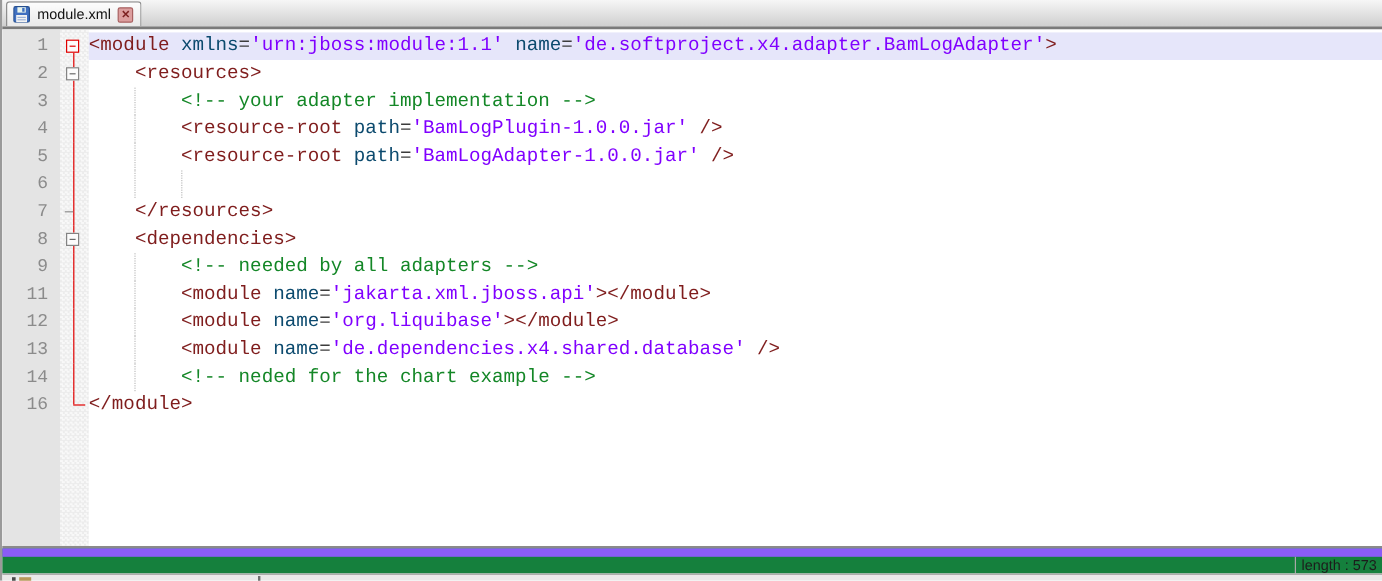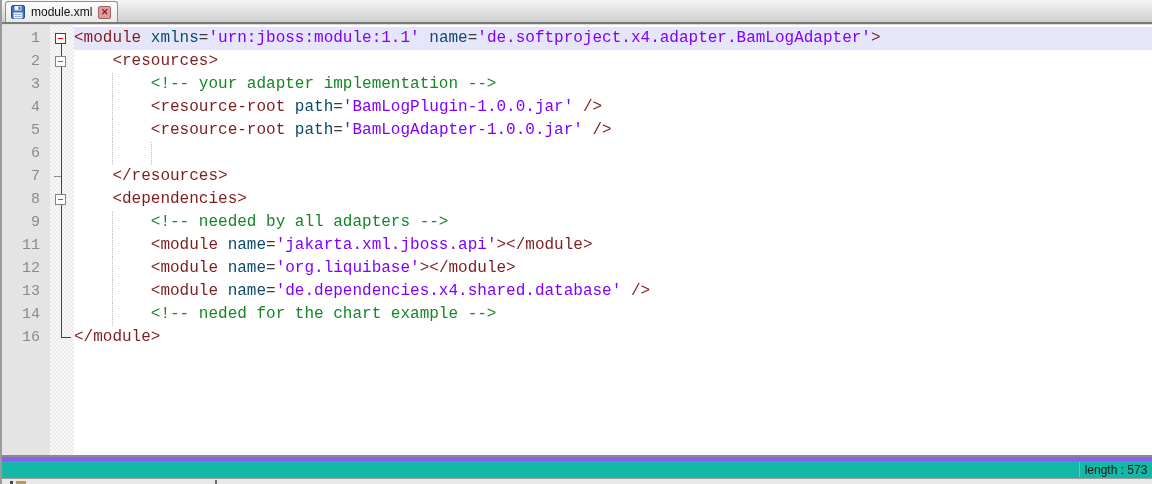--- a/index.html
+++ b/index.html
@@ -50,22 +50,22 @@
               border:1px solid #848484; display:flex; align-items:center; justify-content:center; }
   .fold-box .minus { width:5px; height:1px; background:#6a6a6a; }
   .fold-box.hot { border-color:#e00000; }
   .fold-box.hot .minus { background:#e00000; }
   .tickmark { position:absolute; left:4px; top:11px; width:7px; height:1px; background:#8f8f8f; }
   .cornerline { position:absolute; left:11px; top:11px; width:10px; height:1px; background:#e00000; }
   .vline.tophalf { top:0; height:11px; }
 
   
   .editor-sep { height:2px; flex:0 0 2px; background:#8a8a8a; }
-  .statusbar { height:21px; flex:0 0 21px; background:#14b8a6; display:flex; align-items:center;
-               font-size:12px; color:#1c1c1c; border-top:4px solid #8b5cf6; }
+  .statusbar { height:21px; flex:0 0 21px; background:#15803d; display:flex; align-items:center;
+               font-size:12px; color:#1c1c1c; border-top:7px solid #8b5cf6; }
   .status-left { flex:1 1 auto; height:100%; }
   .status-sep { width:1px; height:15px; background:#a8a8a8; }
   .status-length { flex:0 0 72px; text-align:center; }
 
   
   .sliver { height:6px; flex:0 0 6px; background:#e9e9e9; border-top:1px solid #9d9d9d; position:relative; }
   .sliver .m1 { position:absolute; left:8px; top:2px; width:3px; height:4px; background:#4a4a4a; }
   .sliver .m2 { position:absolute; left:14px; top:2px; width:10px; height:4px; background:#b9985a; }
   .sliver .m3 { position:absolute; left:213px; top:1px; width:2px; height:5px; background:#6f6f6f; }
 </style>

